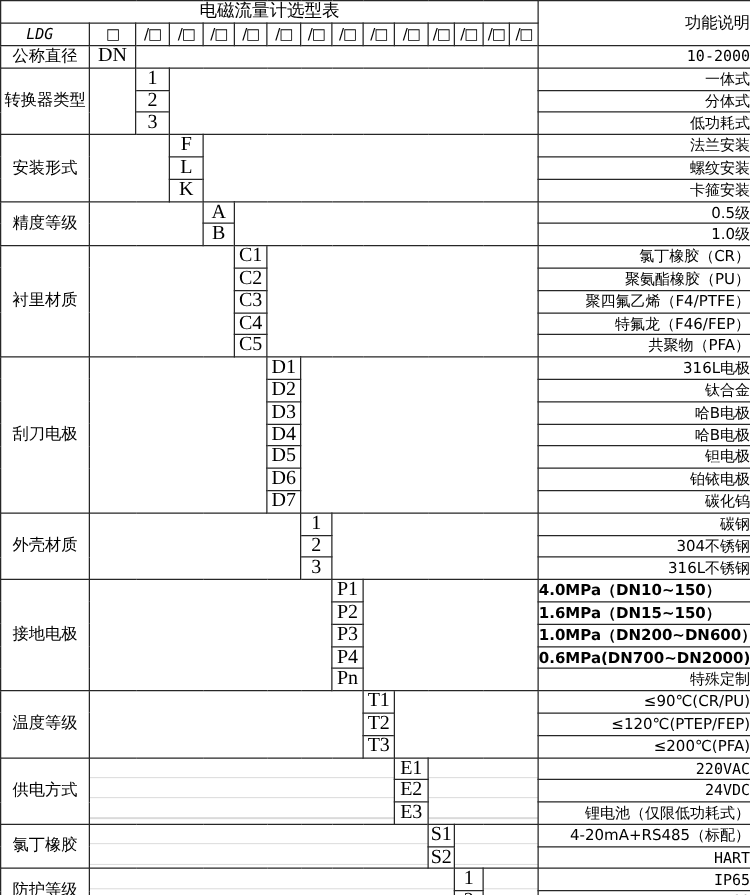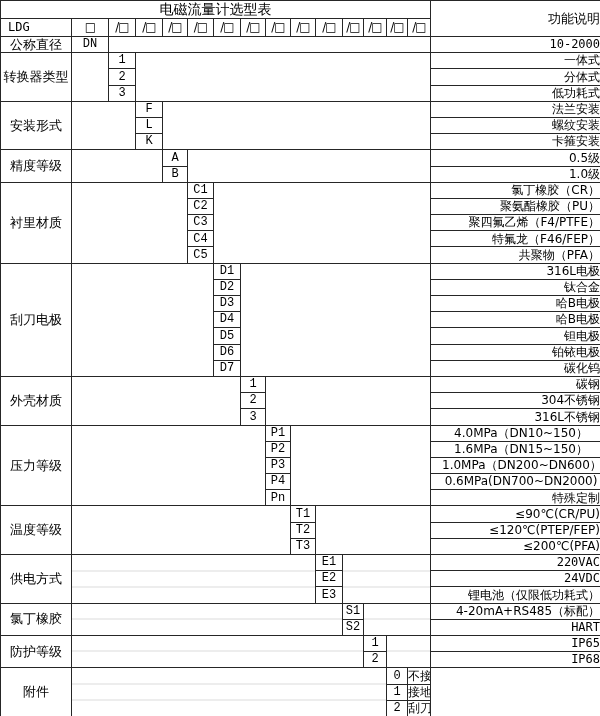--- a/index.html
+++ b/index.html
@@ -14,25 +14,25 @@
   td {
     border:1px solid #262626; padding:0; text-align:center;
     vertical-align:middle; overflow:hidden; white-space:nowrap;
     line-height:1.05; background:#fff;
   }
   tr.hd  { height:18px;margin-left:17px; }
   tr.dr  { height:16.19px; }
   td.title { font-size:14px; }
   td.fnhdr { font-size:13px;text-align:right; }
   td.lbl   { font-size:13px; }
-  td.ldg   { text-align:left; padding-left:7px; font-family:"DejaVu Sans Mono", monospace; font-size:12px; }
+  td.ldg   { text-align:left; padding-left:20px; font-family:"DejaVu Sans Mono", monospace; font-size:12px;font-style:italic; }
   td.slot  { font-size:12px; letter-spacing:-1px; }
-  td.code  { font-family:Liberation Mono, monospace; font-size:12px; }
+  td.code  { font-family:Liberation Serif, serif; font-size:16px; }
   td.val   { font-size:12px;text-align:right; }
-  td.val.left { text-align:center; padding-left:11px; }
+  td.val.left { text-align:left; padding-left:0;font-weight:bold; }
   td.mono  { font-family:"DejaVu Sans Mono", monospace; }
   td.filler { background:#fff; }
   td.filler.gl {
     background-image:repeating-linear-gradient(
       to bottom, #fff 0px, #fff 15.19px, #dadada 15.19px, #dadada 16.19px);
   }
 </style>
 </head>
 <body>
 
@@ -197,21 +197,21 @@
   <tr class="dr">
     <td class="code">2</td>
     <td class="val">304不锈钢</td>
   </tr>
   <tr class="dr">
     <td class="code">3</td>
     <td class="val">316L不锈钢</td>
   </tr>
 
   <tr class="dr">
-    <td class="lbl" rowspan="5">压力等级</td>
+    <td class="lbl" rowspan="5">接地电极</td>
     <td class="filler" rowspan="5" colspan="7"></td>
     <td class="code">P1</td>
     <td class="filler" rowspan="5" colspan="6"></td>
     <td class="val left">4.0MPa（DN10~150）</td>
   </tr>
   <tr class="dr">
     <td class="code">P2</td>
     <td class="val left">1.6MPa（DN15~150）</td>
   </tr>
   <tr class="dr">

